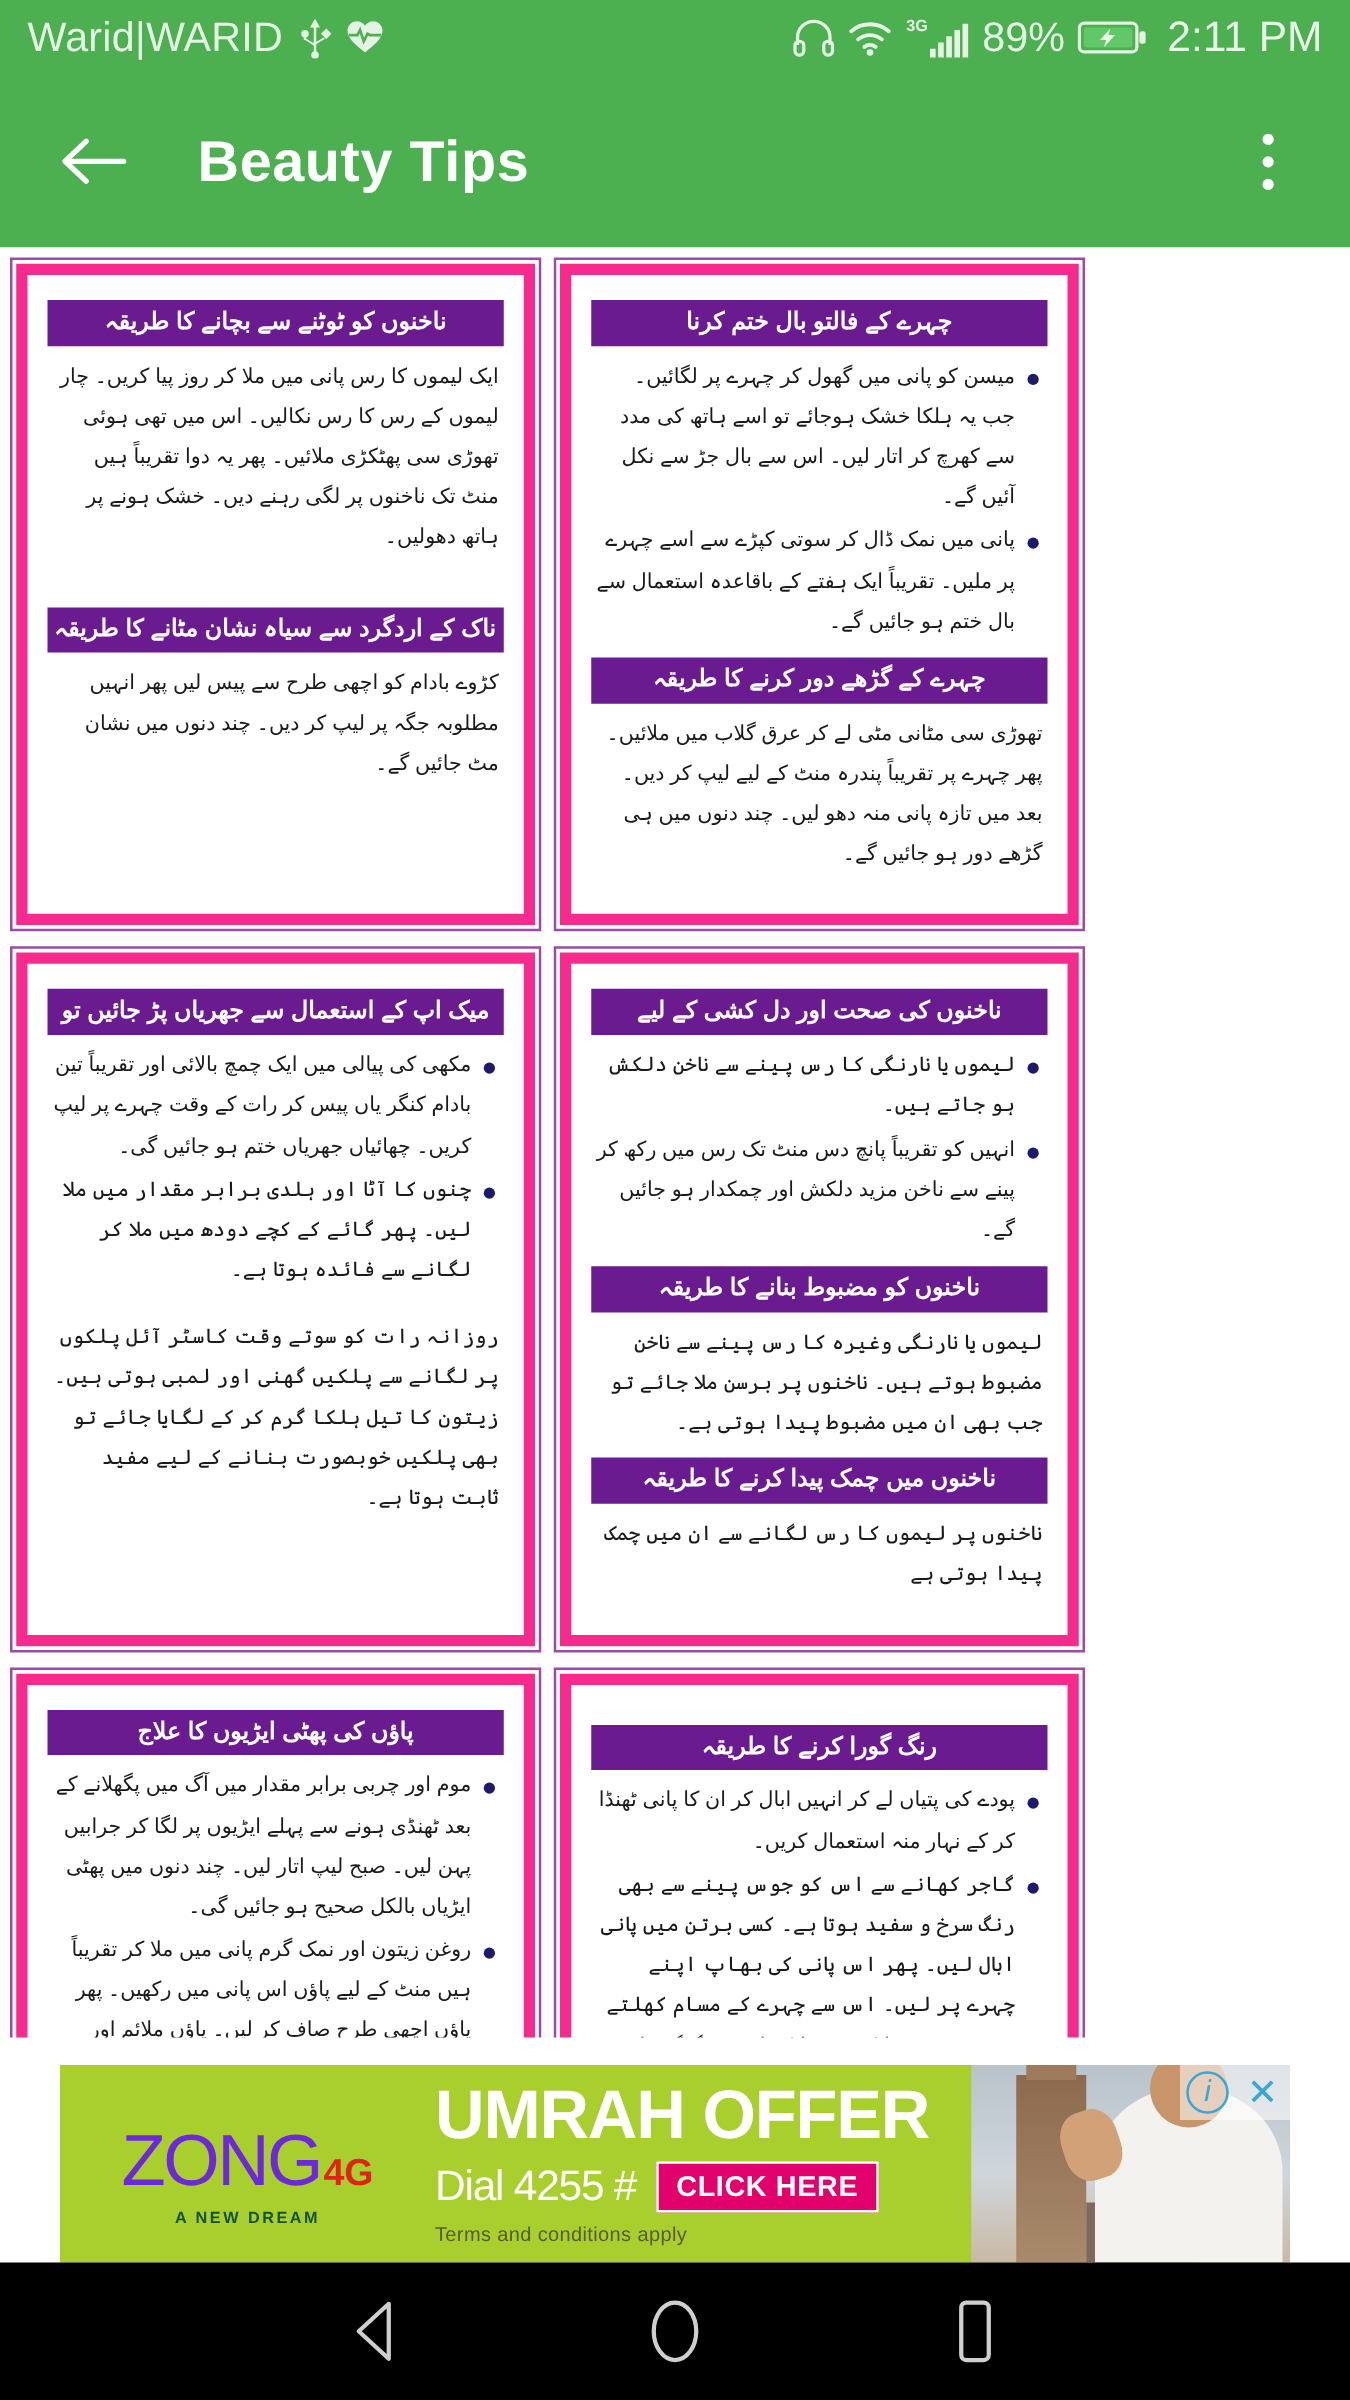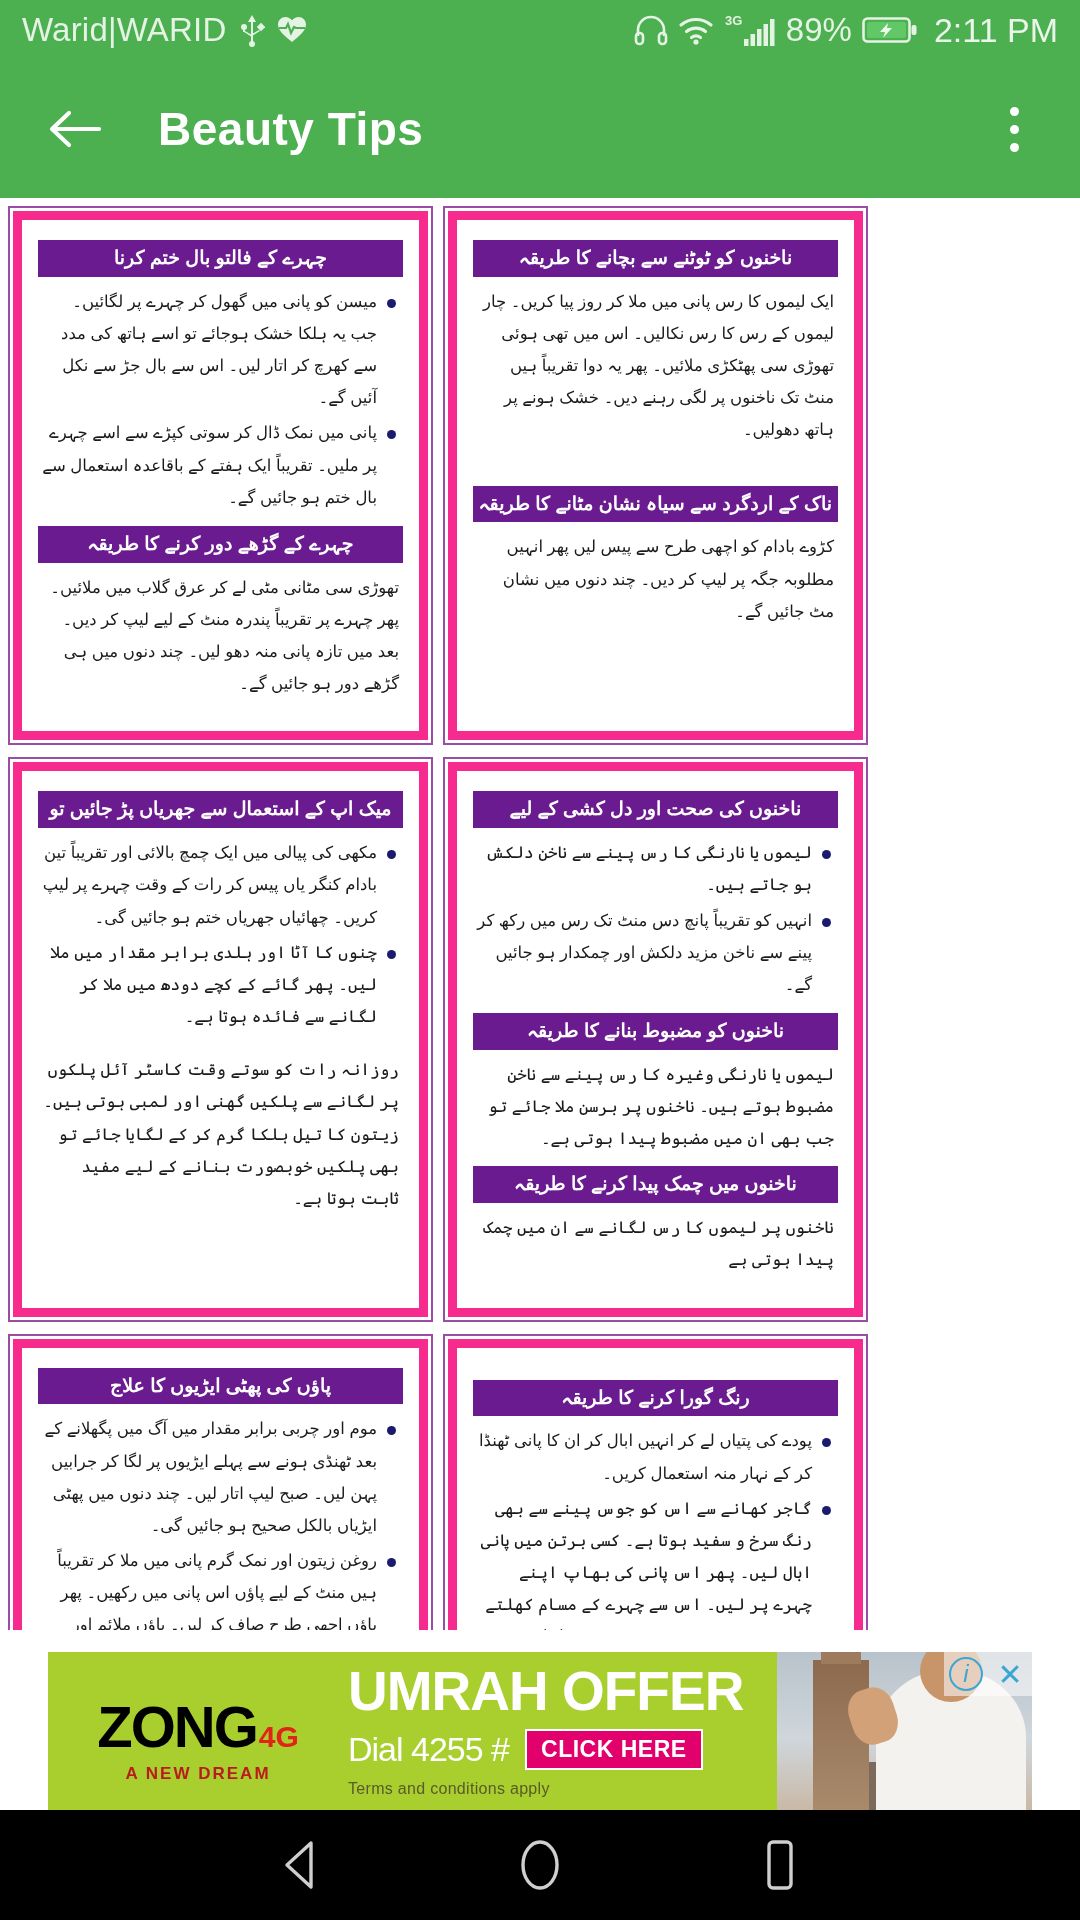--- a/index.html
+++ b/index.html
@@ -106,23 +106,23 @@
   
   #ad-banner{
     position:absolute; left:48px; top:1652px;
     width:984px; height:158px;
     background:#a8cf2e;
     overflow:hidden;
     display:flex; align-items:stretch;
   }
   .ad-left{ flex:0 0 300px; display:flex; flex-direction:column; justify-content:center; align-items:center; padding-bottom:6px;}
   .zong-row{ display:flex; align-items:baseline; }
-  .zong{ font-size:58px; font-weight:700; color:#000000; letter-spacing:-2px; font-family:"Liberation Sans",sans-serif;margin-top:20px;}
+  .zong{ font-size:58px; font-weight:400; color:#6d28d9; letter-spacing:-2px; font-family:"Liberation Sans",sans-serif;margin-top:20px;}
   .fourg{ font-size:30px; font-weight:700; color:#e2231a; margin-left:2px; }
-  .newdream{ font-size:17px; color:#b91c1c; letter-spacing:2px; margin-top:4px; font-weight:700;}
+  .newdream{ font-size:13px; color:#14532d; letter-spacing:2px; margin-top:4px; font-weight:700;}
   .ad-mid{ flex:1; display:flex; flex-direction:column; justify-content:center; }
   .umrah{ font-size:55px; font-weight:700; color:#ffffff; letter-spacing:-1px; line-height:1; margin-bottom:10px;}
   .dial-row{ display:flex; align-items:center; gap:16px; }
   .dial{ font-size:34px; color:#ffffff; font-weight:400; letter-spacing:-1px;}
   .clickhere{
     background:#e2006c; color:#fff; font-size:23px; font-weight:700;
     padding:5px 14px; letter-spacing:.5px; border:2px solid #fff;
   }
   .terms{ font-size:16px; color:#5a5a2a; margin-top:10px; letter-spacing:.3px;}
   .ad-right{
@@ -259,54 +259,54 @@
     <i></i>
   </div>
 </div>
 
 <div id="content">
   <div class="grid">
 
     <div class="card r1">
       <div class="card-inner">
         <div class="sec">
+          <div class="sec-head">ناخنوں کو ٹوٹنے سے بچانے کا طریقہ</div>
+          <div class="sec-body plain">
+            <p>ایک لیموں کا رس پانی میں ملا کر روز پیا کریں۔ چار لیموں کے رس کا رس نکالیں۔ اس میں تھی ہوئی تھوڑی سی پھٹکڑی ملائیں۔ پھر یہ دوا تقریباً ہیں منٹ تک ناخنوں پر لگی رہنے دیں۔ خشک ہونے پر ہاتھ دھولیں۔</p>
+          </div>
+        </div>
+        <div class="sec" style="margin-top:34px">
+          <div class="sec-head">ناک کے اردگرد سے سیاہ نشان مٹانے کا طریقہ</div>
+          <div class="sec-body plain">
+            <p>کڑوے بادام کو اچھی طرح سے پیس لیں پھر انہیں مطلوبہ جگہ پر لیپ کر دیں۔ چند دنوں میں نشان مٹ جائیں گے۔</p>
+          </div>
+        </div>
+      </div>
+    </div>
+
+    <div class="card r1">
+      <div class="card-inner">
+        <div class="sec">
           <div class="sec-head">چہرے کے فالتو بال ختم کرنا</div>
           <div class="sec-body">
             <ul class="bul">
               <li>میسن کو پانی میں گھول کر چہرے پر لگائیں۔ جب یہ ہلکا خشک ہوجائے تو اسے ہاتھ کی مدد سے کھرچ کر اتار لیں۔ اس سے بال جڑ سے نکل آئیں گے۔</li>
               <li>پانی میں نمک ڈال کر سوتی کپڑے سے اسے چہرے پر ملیں۔ تقریباً ایک ہفتے کے باقاعدہ استعمال سے بال ختم ہو جائیں گے۔</li>
             </ul>
           </div>
         </div>
         <div class="sec">
           <div class="sec-head">چہرے کے گڑھے دور کرنے کا طریقہ</div>
           <div class="sec-body plain">
             <p>تھوڑی سی مٹانی مٹی لے کر عرق گلاب میں ملائیں۔ پھر چہرے پر تقریباً پندرہ منٹ کے لیے لیپ کر دیں۔ بعد میں تازہ پانی منہ دھو لیں۔ چند دنوں میں ہی گڑھے دور ہو جائیں گے۔</p>
           </div>
         </div>
       </div>
     </div>
 
-    <div class="card r1">
-      <div class="card-inner">
-        <div class="sec">
-          <div class="sec-head">ناخنوں کو ٹوٹنے سے بچانے کا طریقہ</div>
-          <div class="sec-body plain">
-            <p>ایک لیموں کا رس پانی میں ملا کر روز پیا کریں۔ چار لیموں کے رس کا رس نکالیں۔ اس میں تھی ہوئی تھوڑی سی پھٹکڑی ملائیں۔ پھر یہ دوا تقریباً ہیں منٹ تک ناخنوں پر لگی رہنے دیں۔ خشک ہونے پر ہاتھ دھولیں۔</p>
-          </div>
-        </div>
-        <div class="sec" style="margin-top:34px">
-          <div class="sec-head">ناک کے اردگرد سے سیاہ نشان مٹانے کا طریقہ</div>
-          <div class="sec-body plain">
-            <p>کڑوے بادام کو اچھی طرح سے پیس لیں پھر انہیں مطلوبہ جگہ پر لیپ کر دیں۔ چند دنوں میں نشان مٹ جائیں گے۔</p>
-          </div>
-        </div>
-      </div>
-    </div>
-
     <div class="card r2">
       <div class="card-inner">
         <div class="sec">
           <div class="sec-head">میک اپ کے استعمال سے جھریاں پڑ جائیں تو</div>
           <div class="sec-body">
             <ul class="bul">
               <li>مکھی کی پیالی میں ایک چمچ بالائی اور تقریباً تین بادام کنگر یاں پیس کر رات کے وقت چہرے پر لیپ کریں۔ چھائیاں جھریاں ختم ہو جائیں گی۔</li>
               <li>چنوں کا آٹا اور ہلدی برابر مقدار میں ملا لیں۔ پھر گائے کے کچے دودھ میں ملا کر لگانے سے فائدہ ہوتا ہے۔</li>
             </ul>
           </div>

